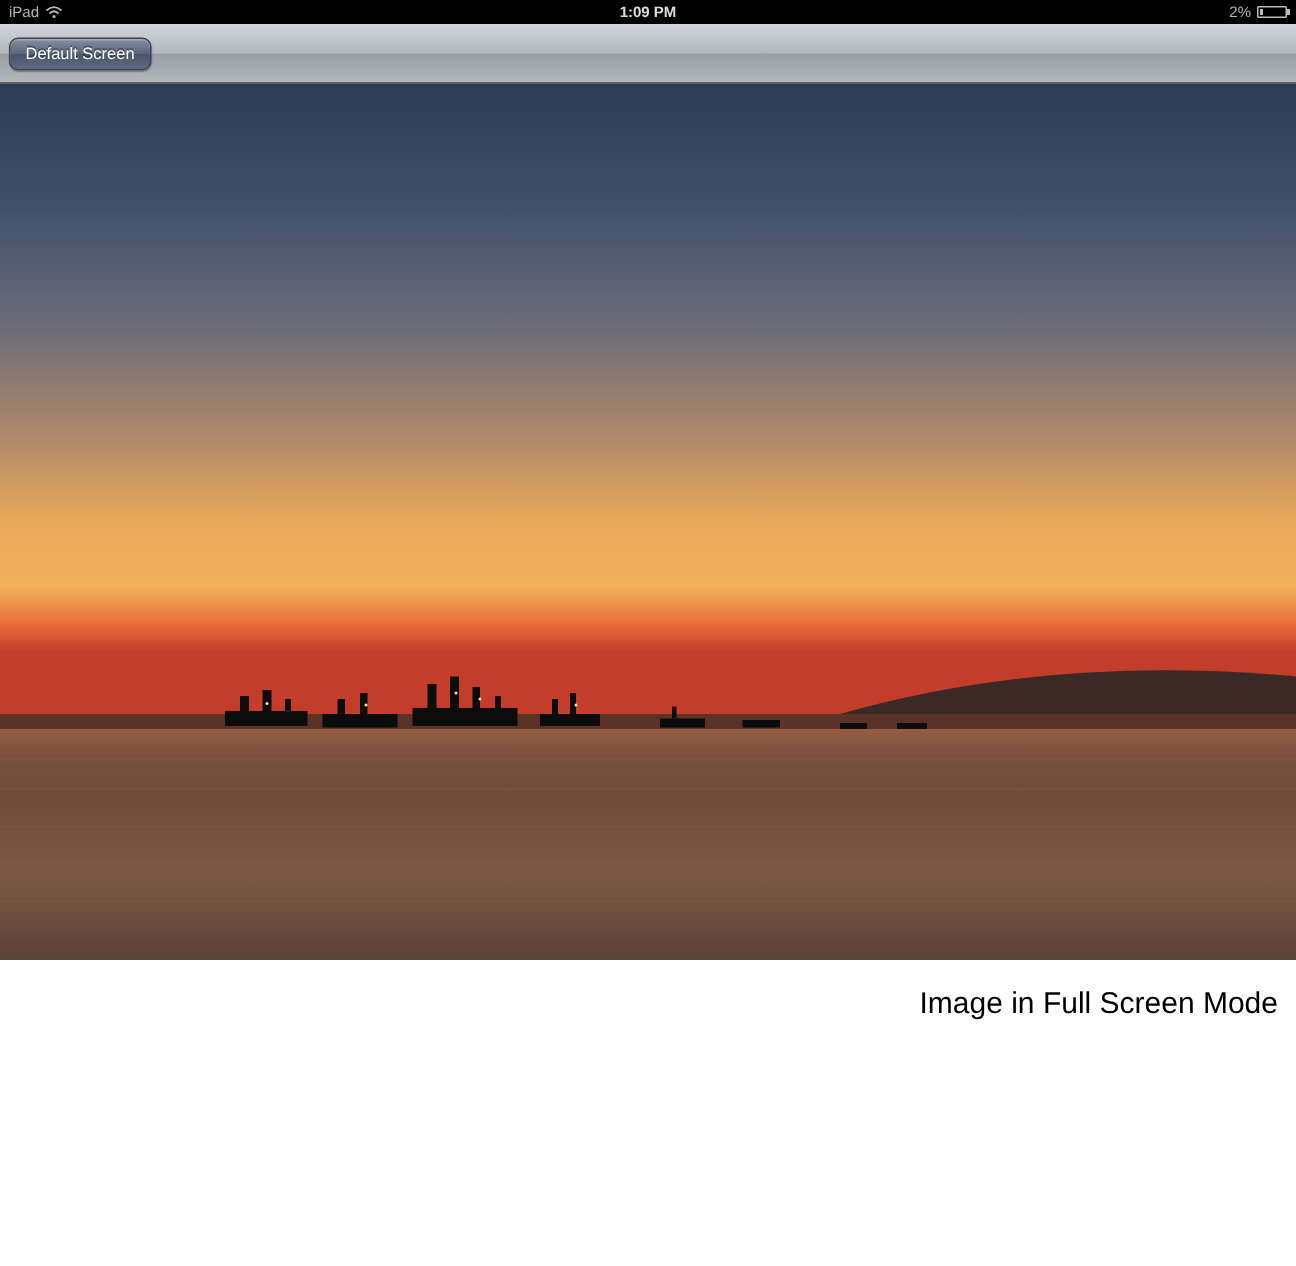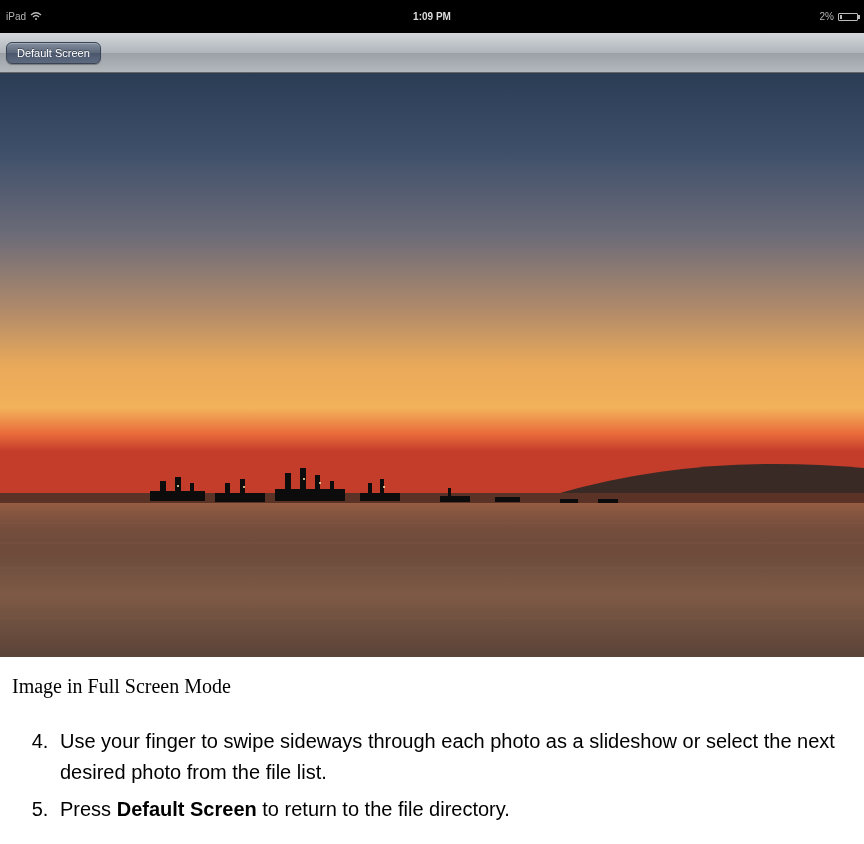--- a/index.html
+++ b/index.html
@@ -12,21 +12,21 @@
       width: 864px;
       background: #fff;
     }
     .screenshot {
       width: 864px;
       background: #000;
       position: relative;
     }
     .status-bar {
       width: 100%;
-      height: 33px;
+      height: 16px;
       background: #000;
       display: flex;
       align-items: center;
       justify-content: space-between;
       padding: 0 6px;
       color: #b5b5b5;
       font-size: 10px;
       font-family: Helvetica, Arial, sans-serif;
     }
     .status-left {
@@ -105,25 +105,25 @@
       overflow: hidden;
     }
     .photo-image {
       width: 100%;
       height: 100%;
     }
     .doc-content {
       padding: 18px 12px 10px 12px;
     }
     .caption {
-      text-align: left;
+      text-align: right;
       font-size: 20px;
       color: #000;
-      margin-bottom: 28px;
-      font-family: Liberation Serif, serif;
+      margin-bottom: 43px;
+      font-family: Liberation Sans, sans-serif;
     }
     .instructions {
       font-size: 20px;
       color: #000;
       line-height: 1.55;
       padding-left: 42px;
       font-family: Arial, sans-serif;
     }
     .instructions li {
       margin-bottom: 6px;
@@ -238,21 +238,13 @@
         <circle cx="320" cy="410" r="1"></circle>
         <circle cx="384" cy="414" r="1"></circle>
       </g>
     </svg>
   </div>
 </div>
 
 <div class="doc-content">
   <div class="caption">Image in Full Screen Mode</div>
 
-  <ol class="instructions" start="4">
-    <li>
-      <span>Use your finger to swipe sideways through each photo as a slideshow or select the next desired photo from the file list.</span>
-    </li>
-    <li>
-      <span>Press </span><span class="bold">Default Screen</span><span> to return to the file directory.</span>
-    </li>
-  </ol>
 </div>
 
 </body></html>

